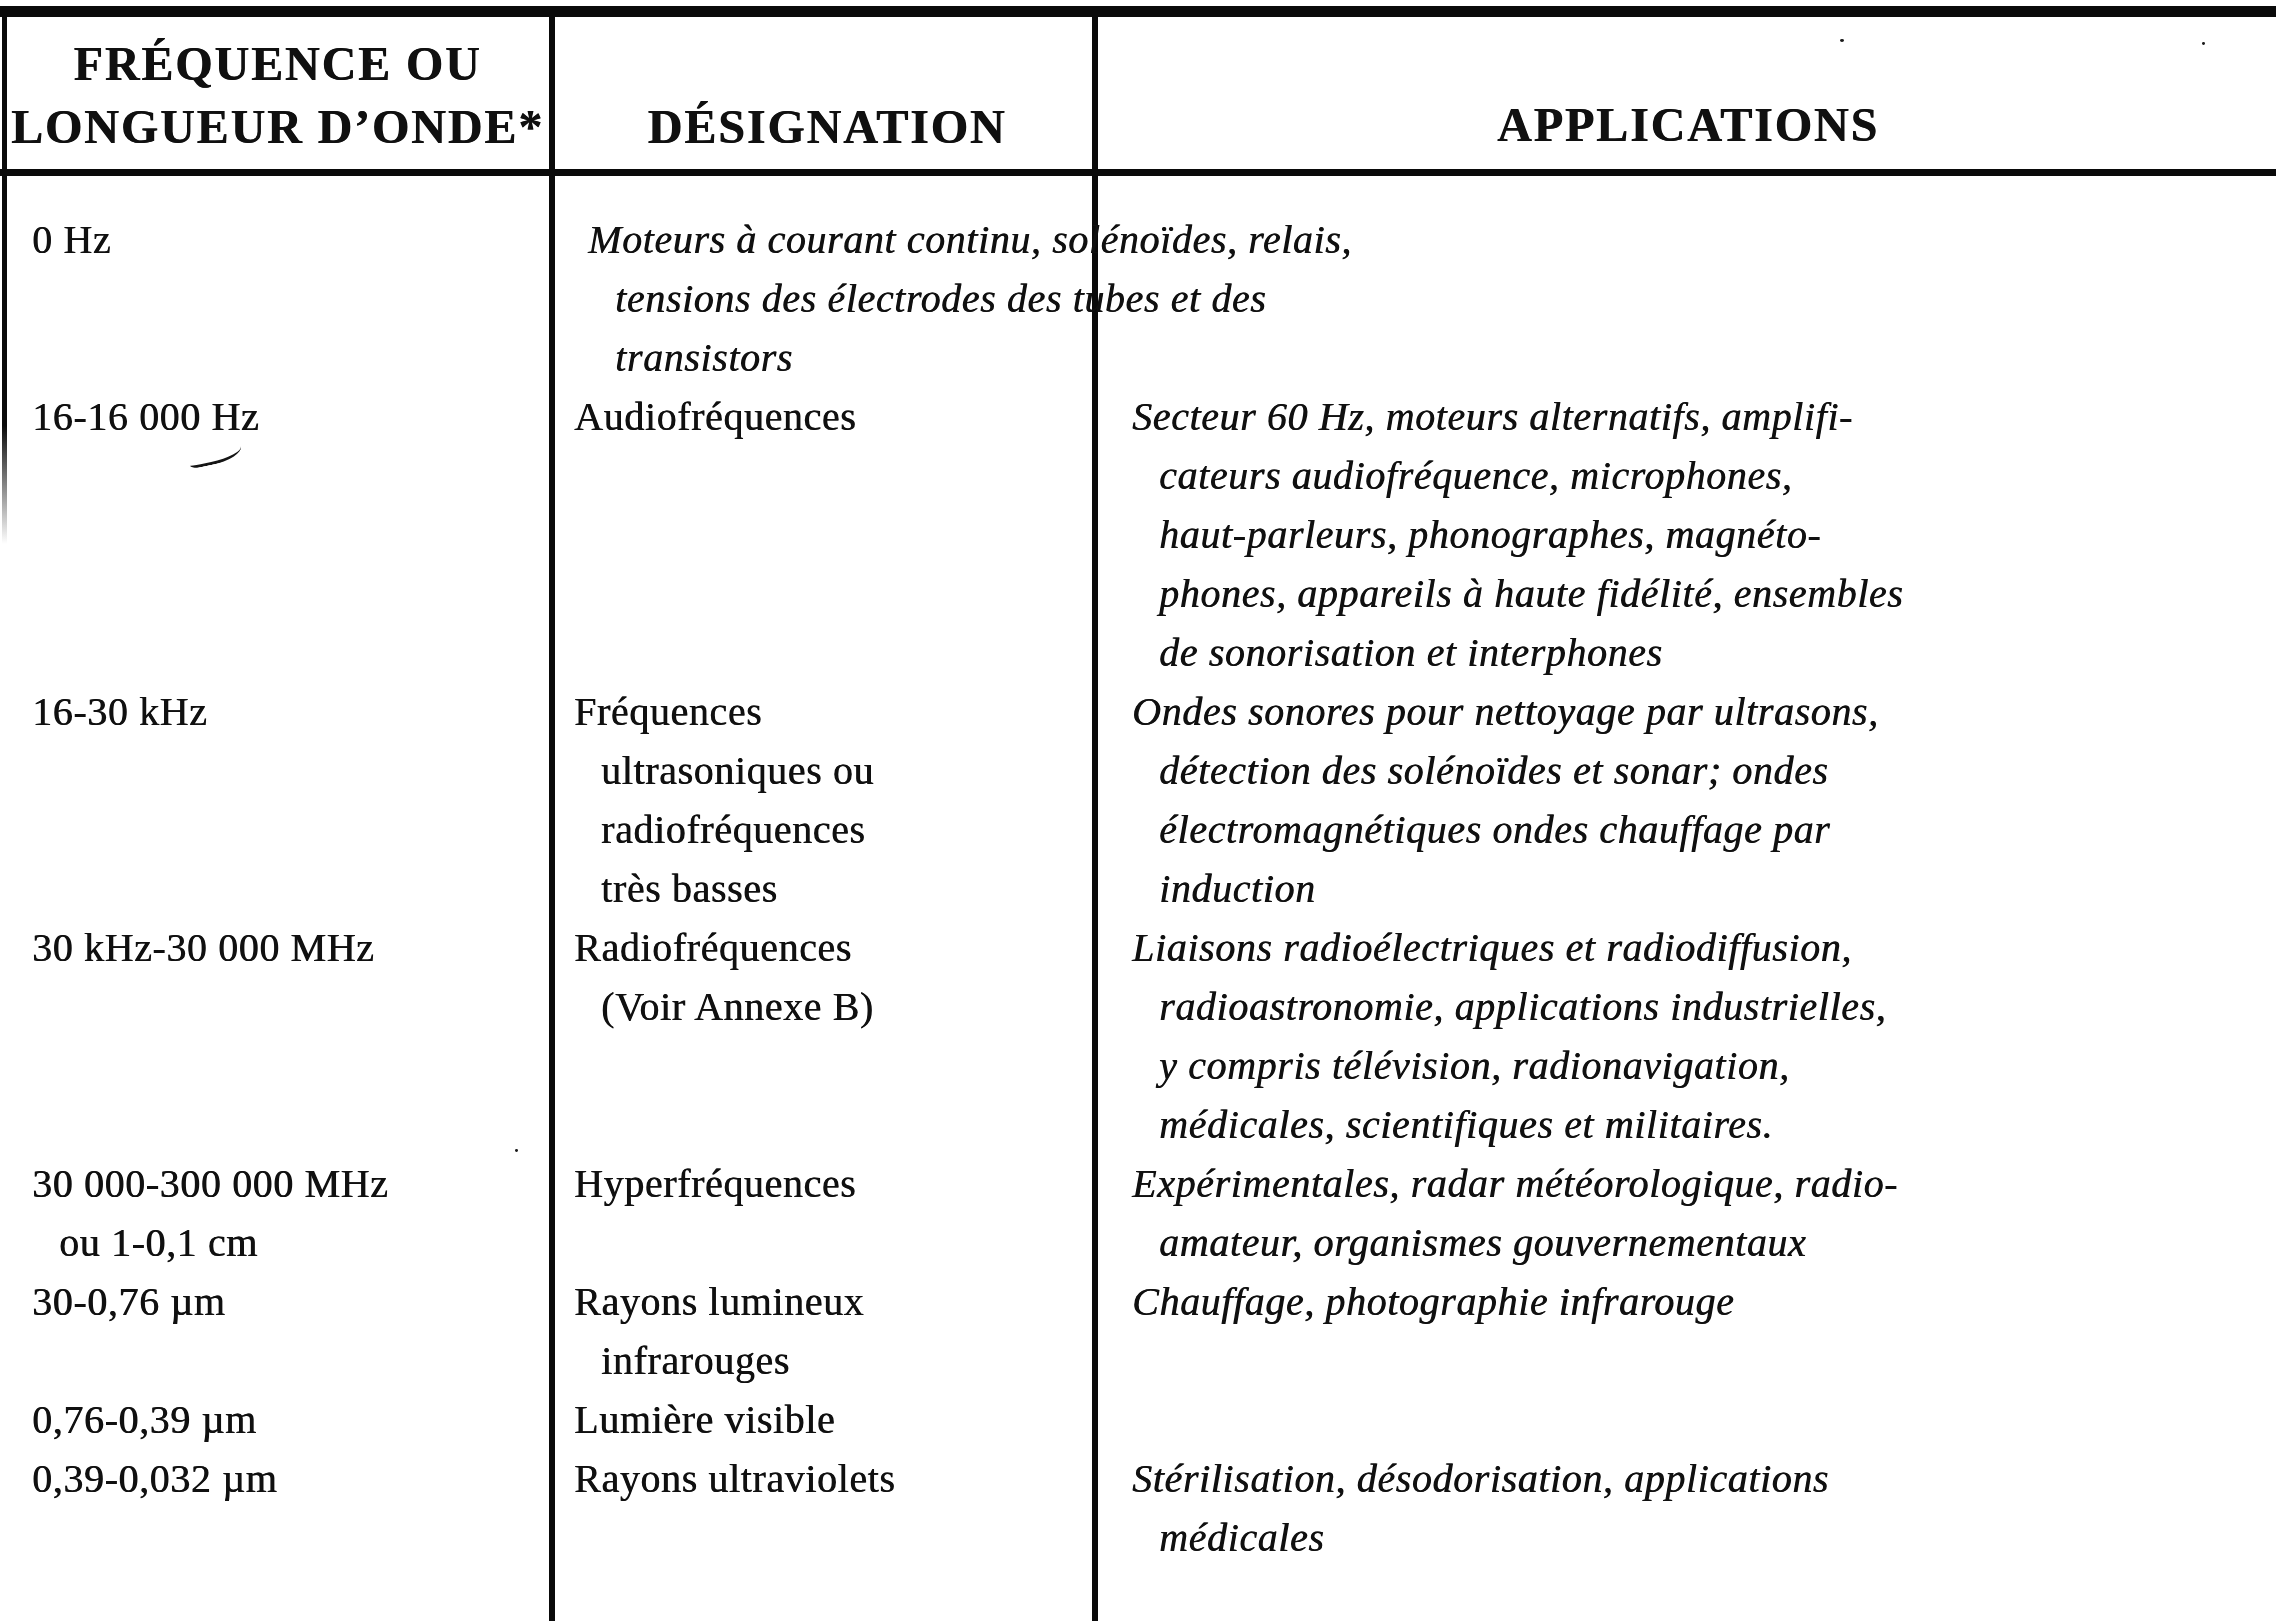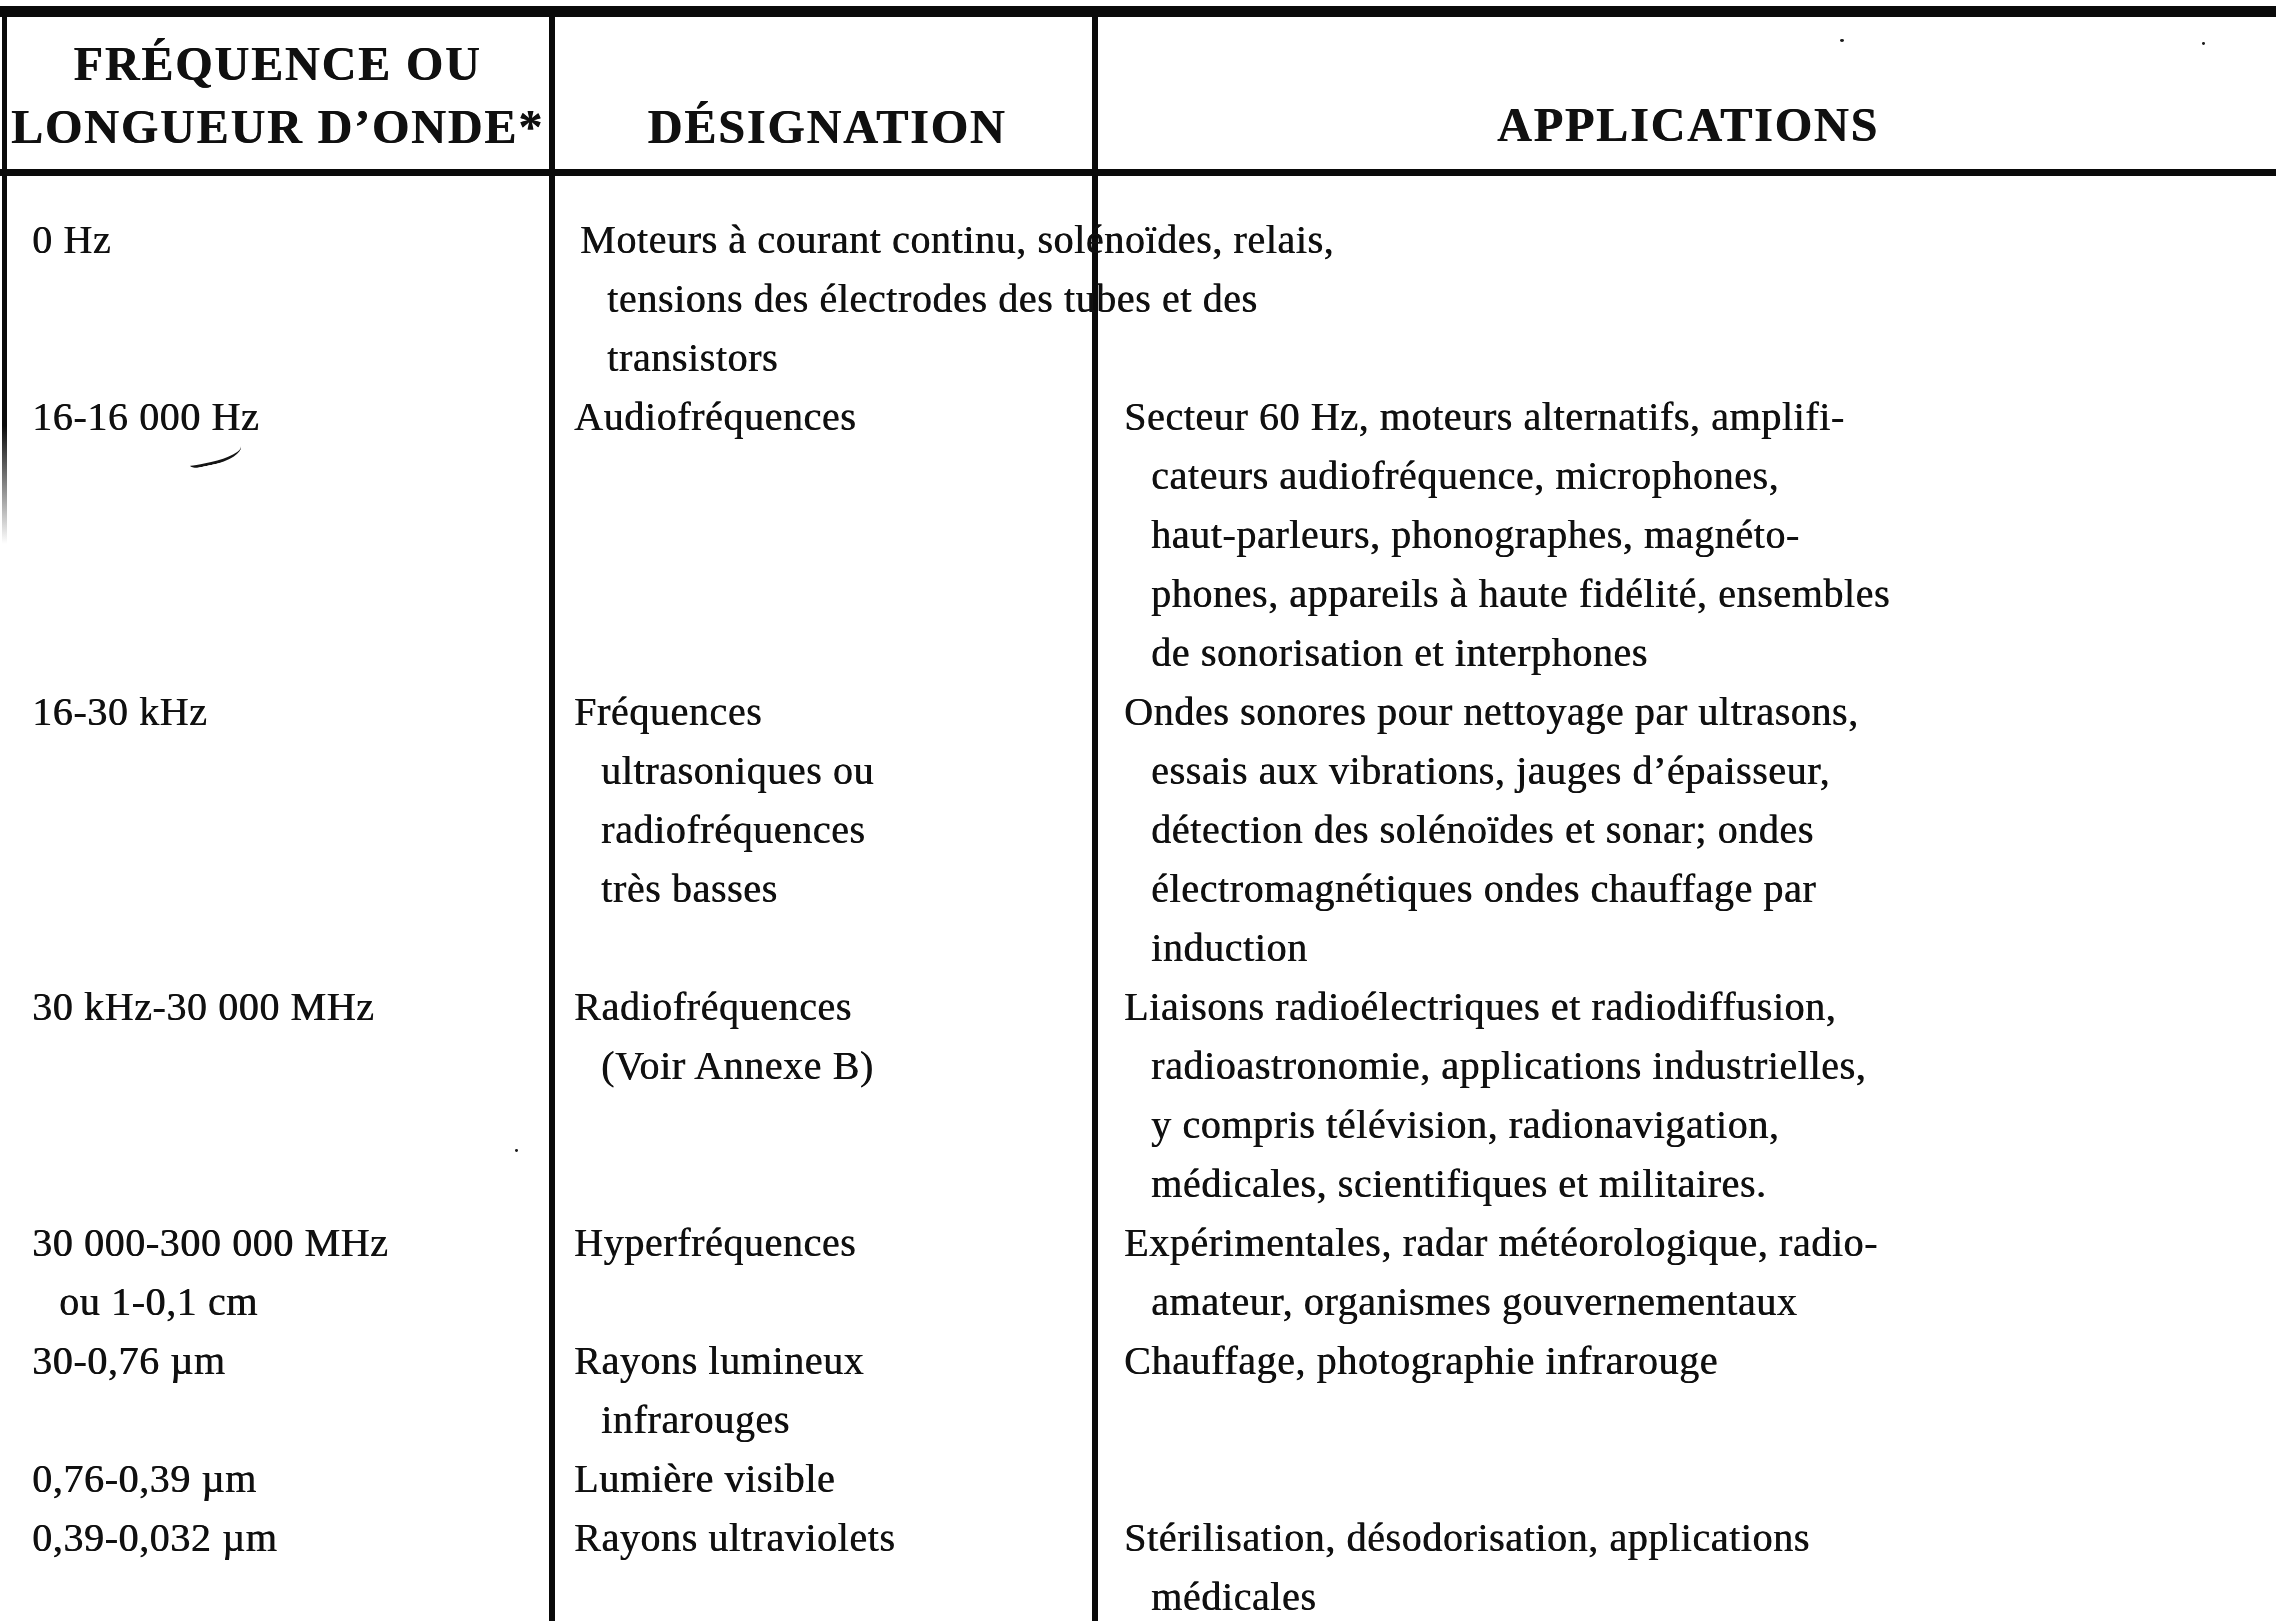--- a/index.html
+++ b/index.html
@@ -33,21 +33,21 @@
   .hline { font-size: 48px; line-height: 63px; font-weight: 700;
            letter-spacing: 1.9px; white-space: pre;
            text-shadow: 0.6px 0 currentColor; }
 
   
   .tbody { position: absolute; left: 0; top: 177px; width: 2277px; padding-top: 33px; }
   .trow  { display: flex; align-items: flex-start; }
   .tcell { box-sizing: border-box; }
   .tcell.c1 { width: 555px; padding-left: 32px; }
   .tcell.c2 { width: 544px; padding-left: 19px; }
-  .tcell.c3 { flex: 1; padding-left: 25px; }
+  .tcell.c3 { flex: 1; padding-left: 33px; font-style: italic; }
   .bline { font-size: 40px; line-height: 59px; letter-spacing: 0.6px;
            white-space: pre; text-shadow: 0.6px 0 currentColor; }
   .bline.cont { padding-left: 27px; }
 
   
   .speck { position: absolute; background: #1a1a1a; border-radius: 50%; }
   .speck.s1 { left: 368px; top: 59px;  width: 4.8px; height: 3.8px; }
   .speck.s3 { left: 1840px; top: 39px; width: 3.8px; height: 2.9px; }
   .speck.s4 { left: 2202px; top: 42px; width: 2.9px; height: 2.9px; }
   .speck.s5 { left: 515px; top: 1149px; width: 2.9px; height: 2.9px; }
@@ -108,21 +108,20 @@
           <div class="bline">16-30 kHz</div>
         </div>
         <div class="tcell c2">
           <div class="bline">Fréquences</div>
           <div class="bline cont">ultrasoniques ou</div>
           <div class="bline cont">radiofréquences</div>
           <div class="bline cont">très basses</div>
         </div>
         <div class="tcell c3">
           <div class="bline">Ondes sonores pour nettoyage par ultrasons,</div>
-          <div class="bline cont">essais aux vibrations, jauges d’épaisseur,</div>
           <div class="bline cont">détection des solénoïdes et sonar; ondes</div>
           <div class="bline cont">électromagnétiques ondes chauffage par</div>
           <div class="bline cont">induction</div>
         </div>
       </div>
       <div class="trow">
         <div class="tcell c1">
           <div class="bline">30 kHz-30 000 MHz</div>
         </div>
         <div class="tcell c2">

